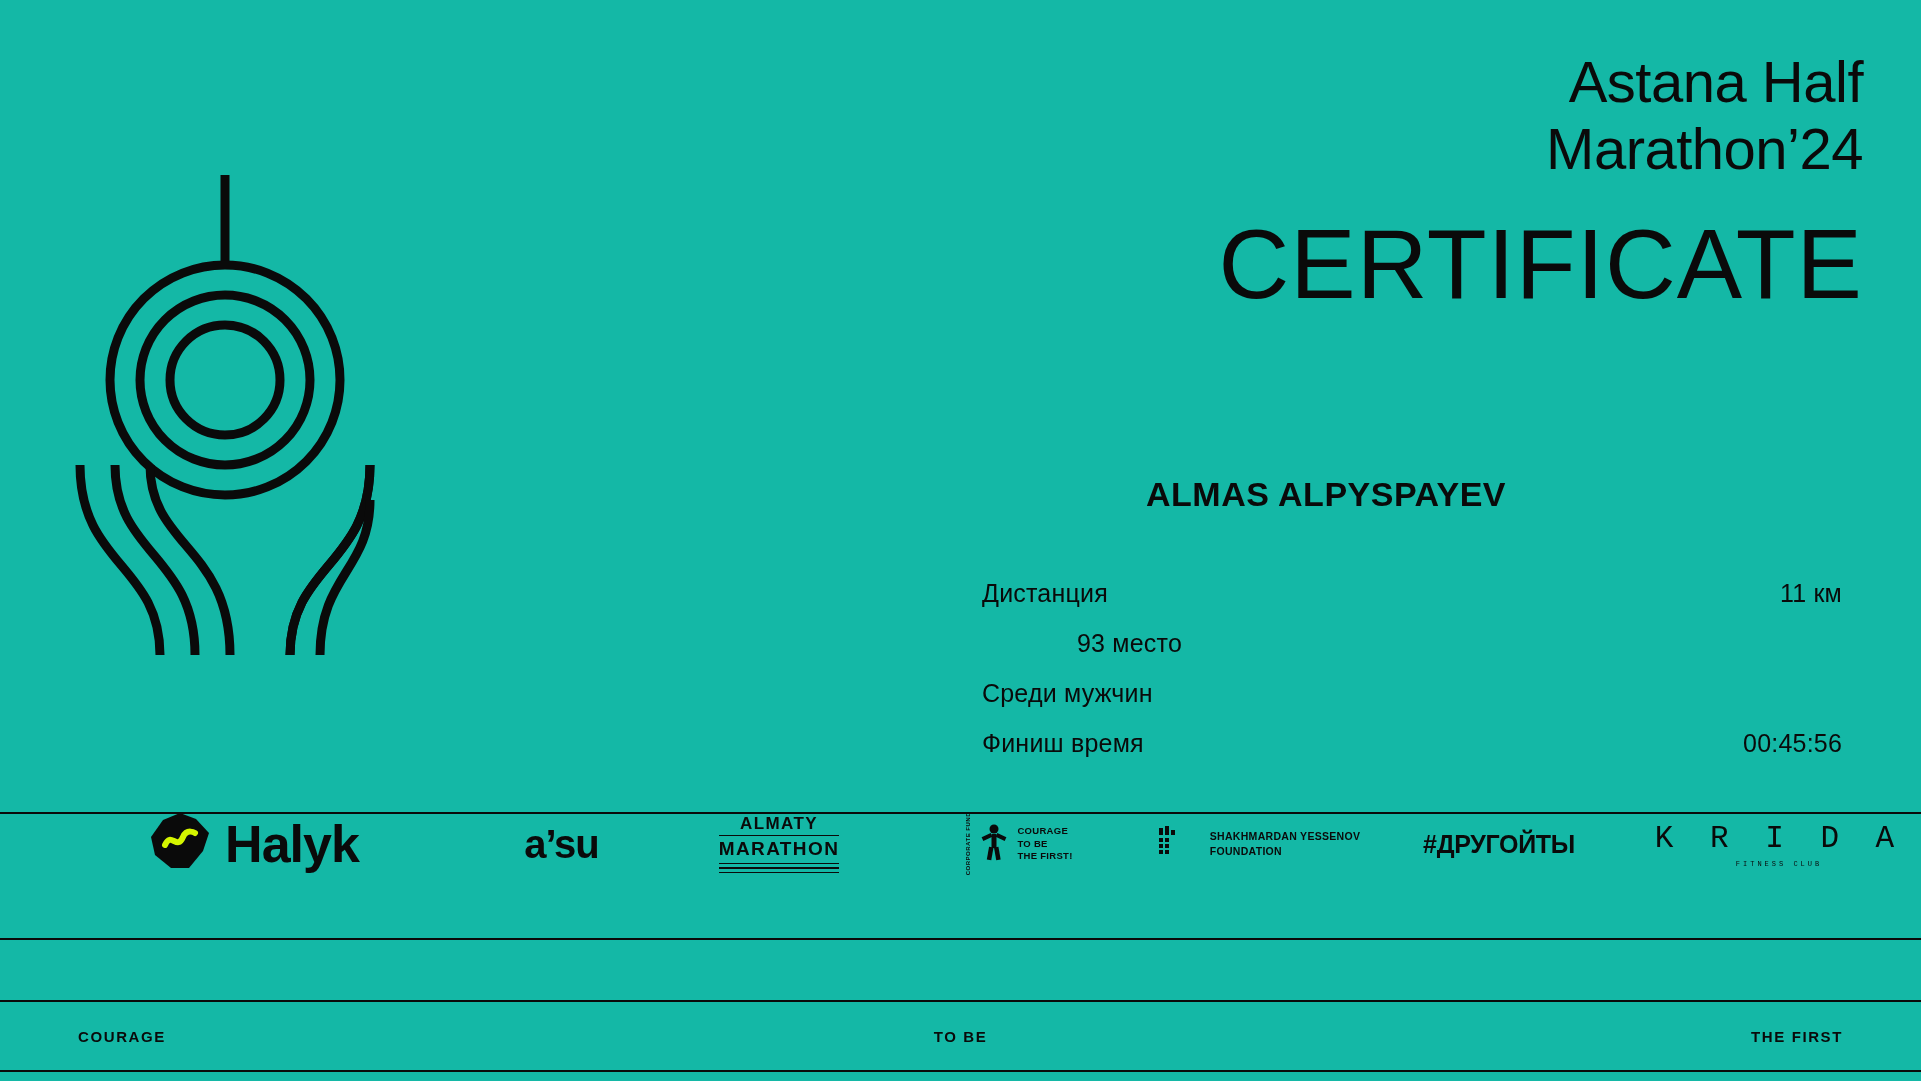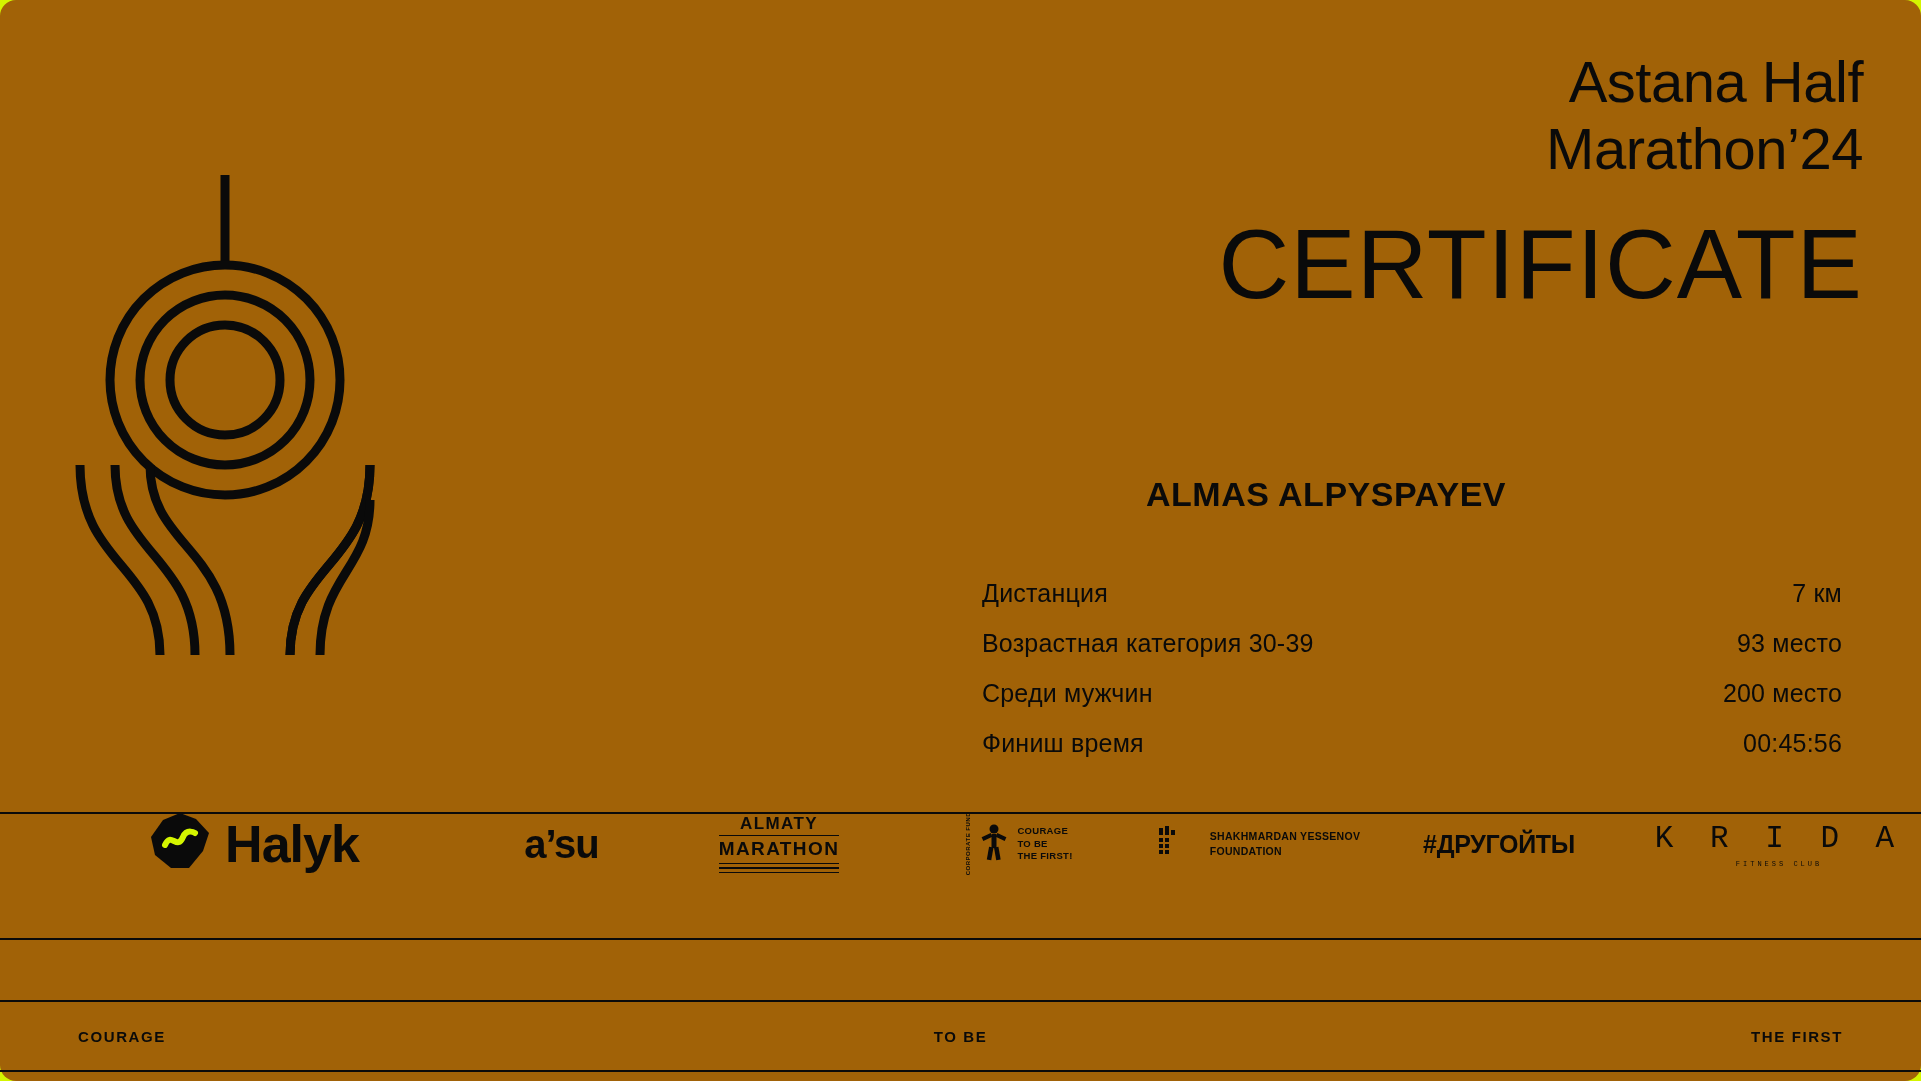--- a/index.html
+++ b/index.html
@@ -14,22 +14,21 @@
     color: #0a0a0a;
     overflow: hidden;
     position: relative;
   }
 
   .certificate {
     position: absolute;
     left: 0; top: 0;
     width: 1921px;
     height: 1081px;
-    background: #a16207;
-    border-radius: 16px;
+    background: #14b8a6;
   }
 
   
   .top-area {
     position: absolute;
     left: 0; top: 0;
     width: 1921px;
     height: 818px;
   }
 
@@ -270,29 +269,27 @@
 
     <div class="cert-word">CERTIFICATE</div>
 
     <div class="athlete-name">
       <span class="athlete-name-inner">ALMAS ALPYSPAYEV</span>
     </div>
 
     <div class="results">
       <div class="result-row">
         <span class="result-label">Дистанция</span>
-        <span class="result-value">7 км</span>
+        <span class="result-value">11 км</span>
       </div>
       <div class="result-row">
-        <span class="result-label">Возрастная категория 30-39</span>
         <span class="result-value">93 место</span>
       </div>
       <div class="result-row">
         <span class="result-label">Среди мужчин</span>
-        <span class="result-value">200 место</span>
       </div>
       <div class="result-row">
         <span class="result-label">Финиш время</span>
         <span class="result-value">00:45:56</span>
       </div>
     </div>
   </div>
 
   <div class="rule r1"></div>
   <div class="rule r2"></div>

